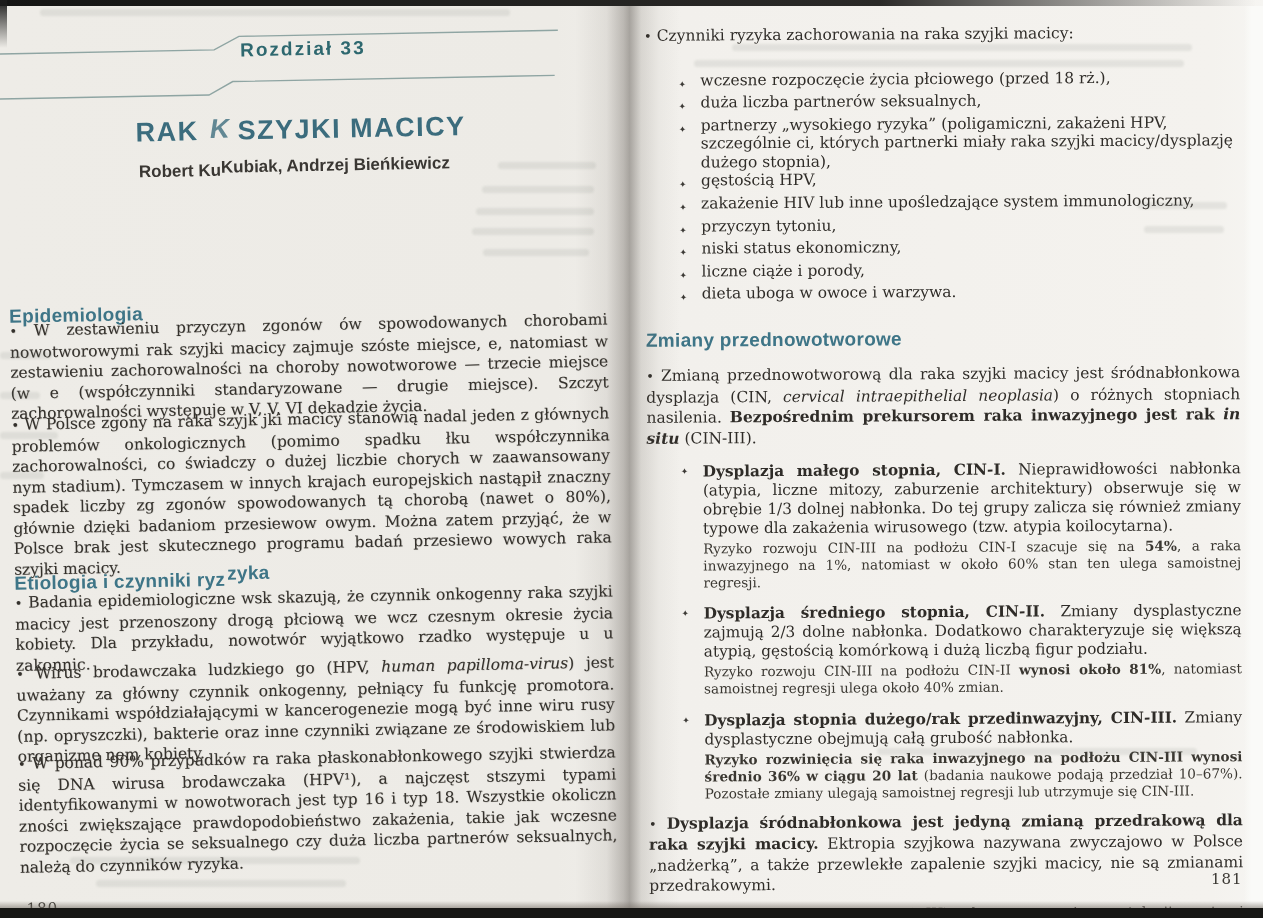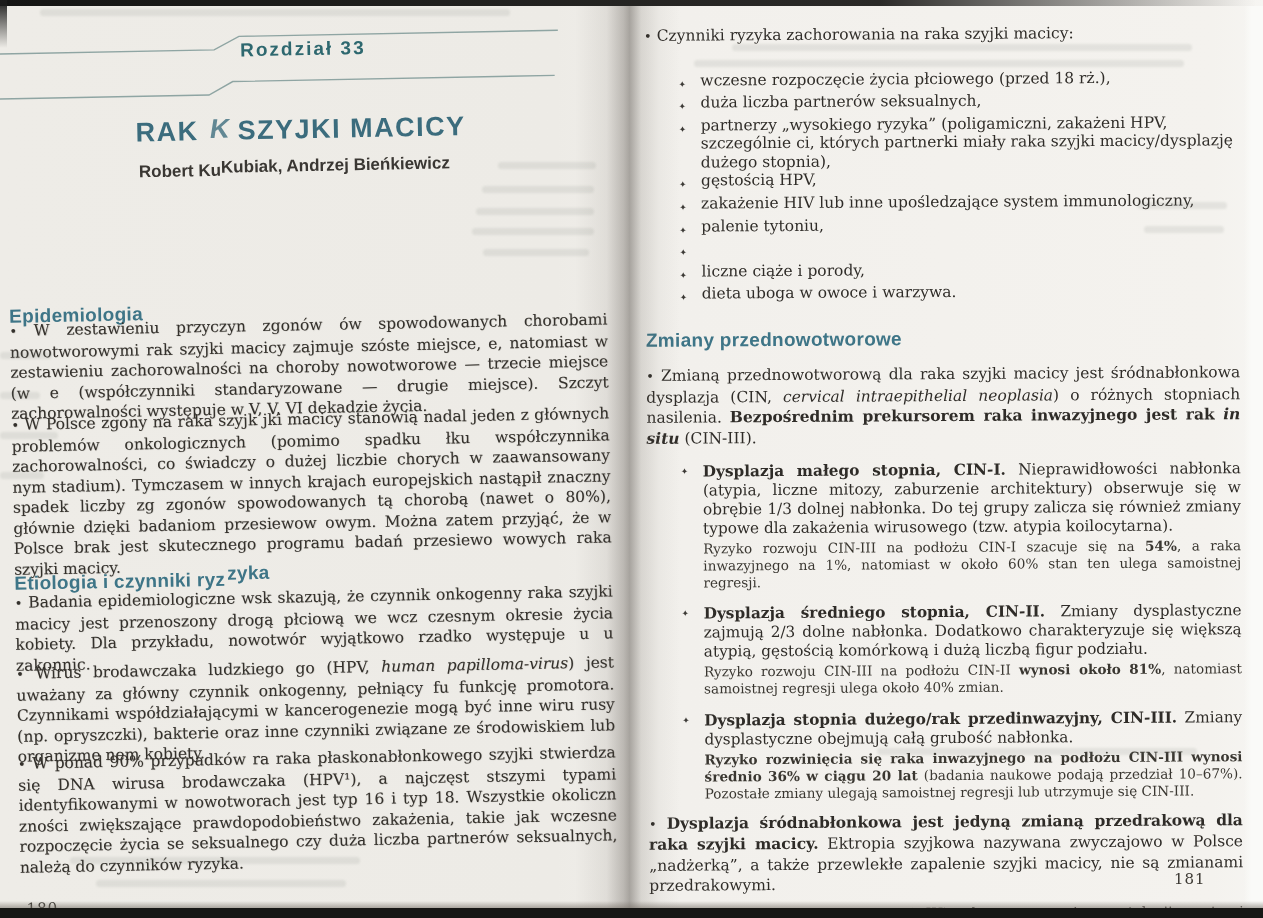--- a/index.html
+++ b/index.html
@@ -46,21 +46,21 @@
   .authors-ghost{display:inline-block;transform:translateY(-3px);}
   .lp-h{position:absolute;left:12px;font-family:"Liberation Sans",sans-serif;
     font-weight:bold;font-size:19px;color:#3e7587;letter-spacing:0.3px;}
   .h-ghost{display:inline-block;transform:translate(2px,-6px);}
   .lp-body{position:absolute;left:12px;width:598px;margin:0;
     font-size:15.5px;line-height:20.5px;text-align:justify;color:#34312c;
     text-shadow:0.5px 0.3px 0.7px rgba(60,55,50,0.30);}
   .bullet{font-family:"DejaVu Sans",sans-serif;font-size:13px;}
   .pagenum{position:absolute;font-size:15px;color:#3b3833;letter-spacing:1px;}
   .pn-left{left:18px;top:894px;}
-  .pn-right{left:542px;top:870px;}
+  .pn-right{left:579px;top:870px;}
   .it{font-style:italic;}
   .bd{font-weight:bold;}
   
   .rp-body{margin:0;font-size:15.5px;line-height:20.5px;text-align:justify;color:#2f2c28;}
   .risk-list{margin-top:24px;}
   .risk-row{display:flex;padding-left:34px;font-size:15.5px;line-height:18.6px;color:#2f2c28;}
   .marker{flex:none;width:22px;font-family:"DejaVu Sans",sans-serif;
     font-size:9px;padding-top:4px;color:#3c3a36;}
   .rp-h{margin:22px 0 0 0;font-family:"Liberation Sans",sans-serif;font-weight:bold;
     font-size:19px;color:#3e7587;letter-spacing:0.3px;}
@@ -145,24 +145,25 @@
         <div class="risk-row">
             <span class="marker">✦</span>
             <span>gęstością HPV,</span>
           </div>
         <div class="risk-row">
             <span class="marker">✦</span>
             <span>zakażenie HIV lub inne upośledzające system immunologiczny,</span>
           </div>
         <div class="risk-row">
             <span class="marker">✦</span>
-            <span>palenie tytoniu,</span>
-          </div>
-        <div class="risk-row">
-            <span class="marker">✦</span>
+            <span>przyczyn tytoniu,</span>
+          </div>
+        <div class="risk-row">
+            <span class="marker">✦</span>
+            <span>niski status ekonomiczny,</span>
           </div>
         <div class="risk-row">
             <span class="marker">✦</span>
             <span>liczne ciąże i porody,</span>
           </div>
         <div class="risk-row">
             <span class="marker">✦</span>
             <span>dieta uboga w owoce i warzywa.</span>
           </div>
       </div>

